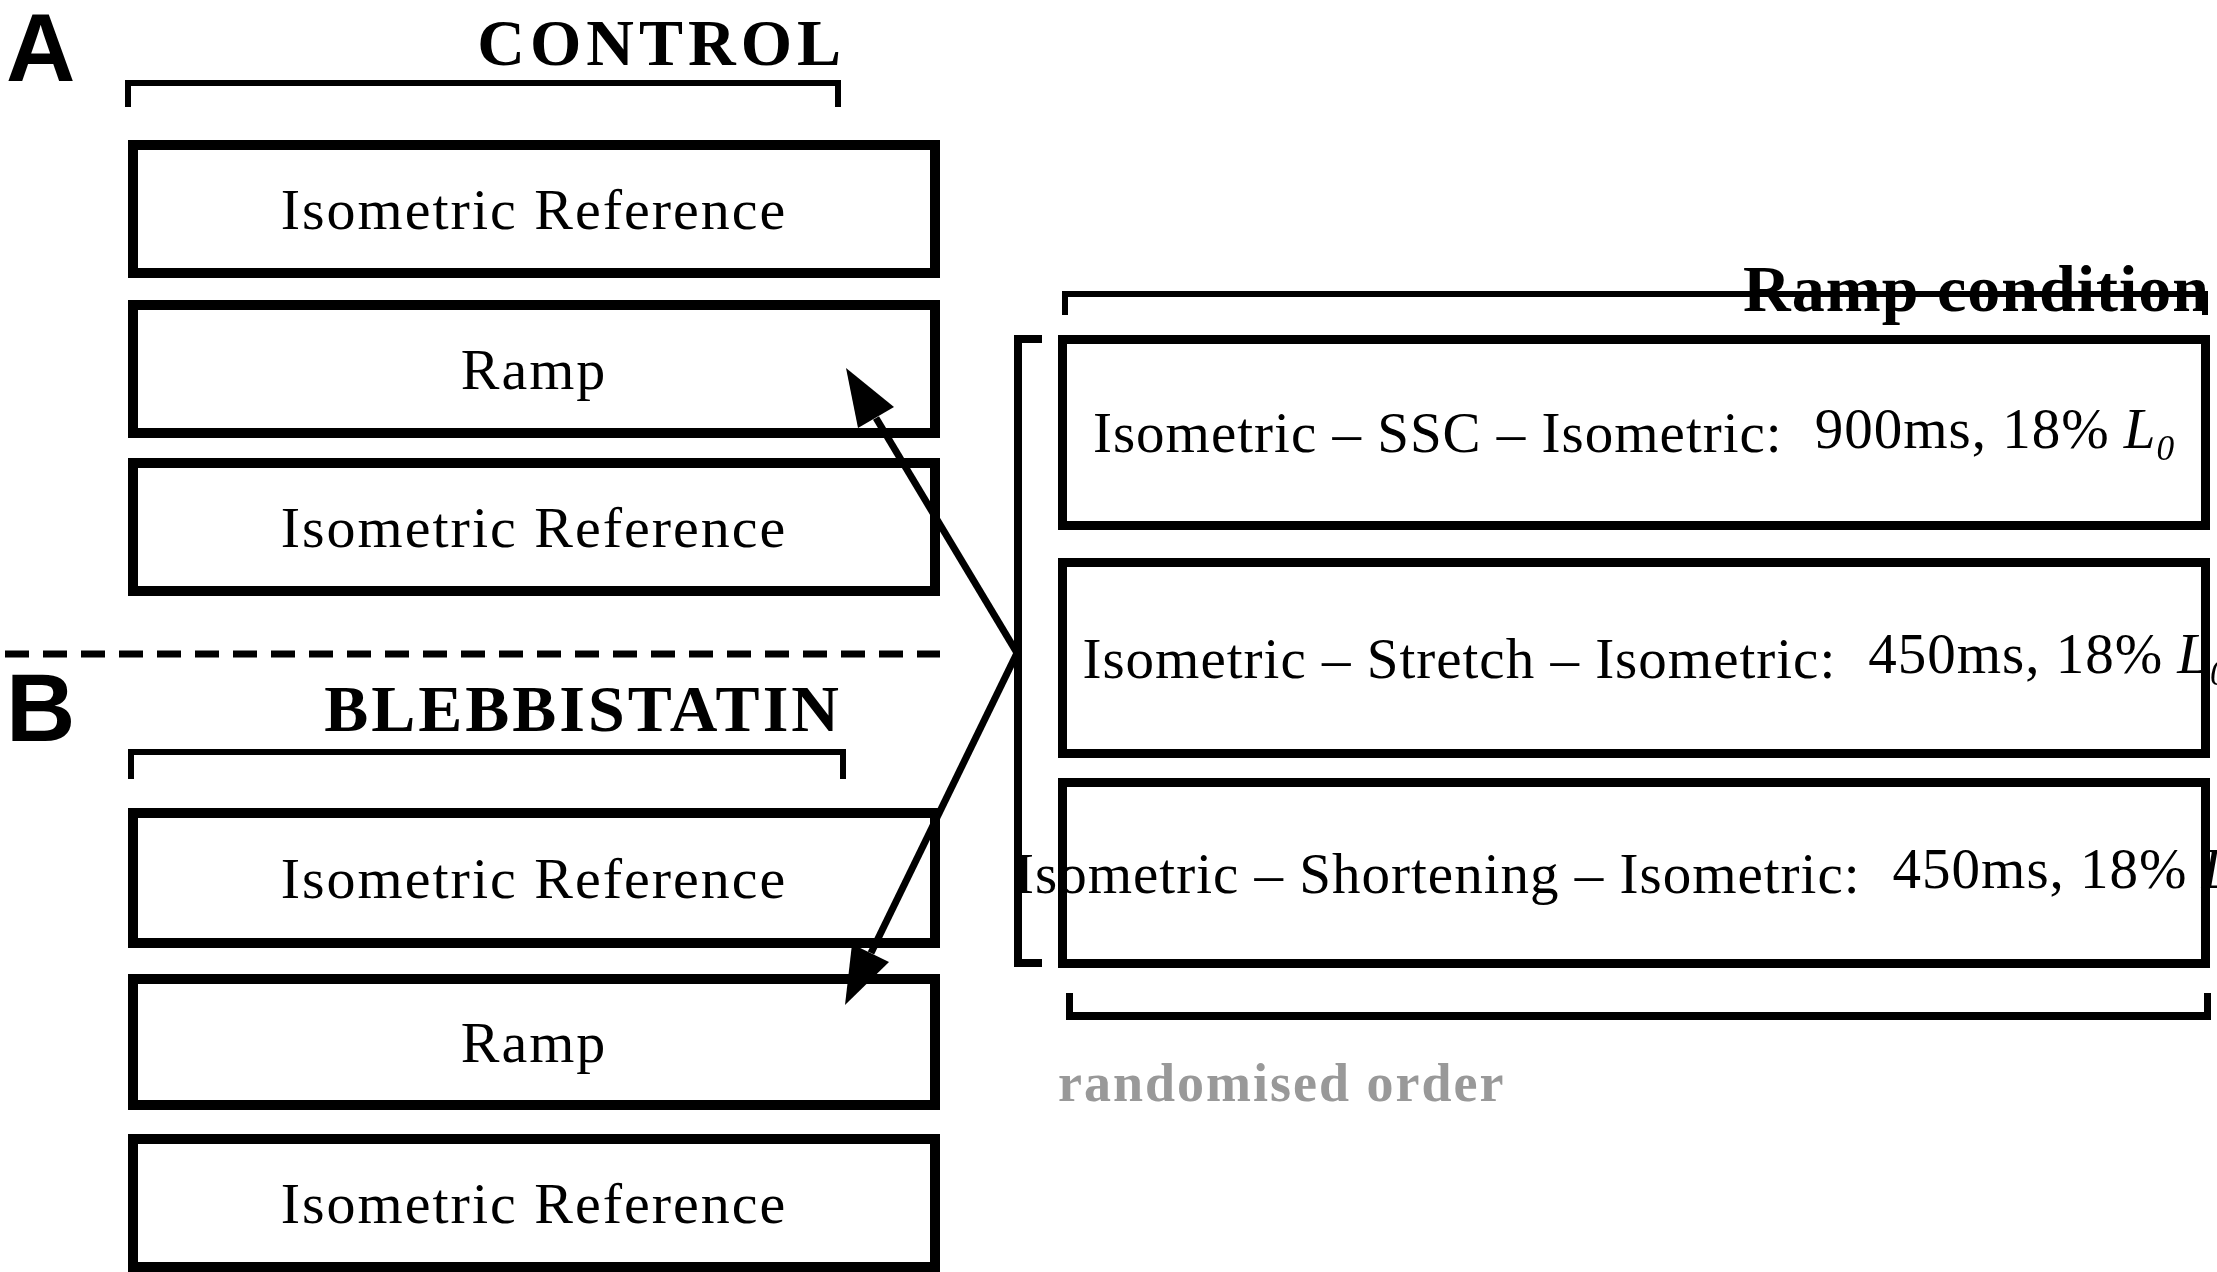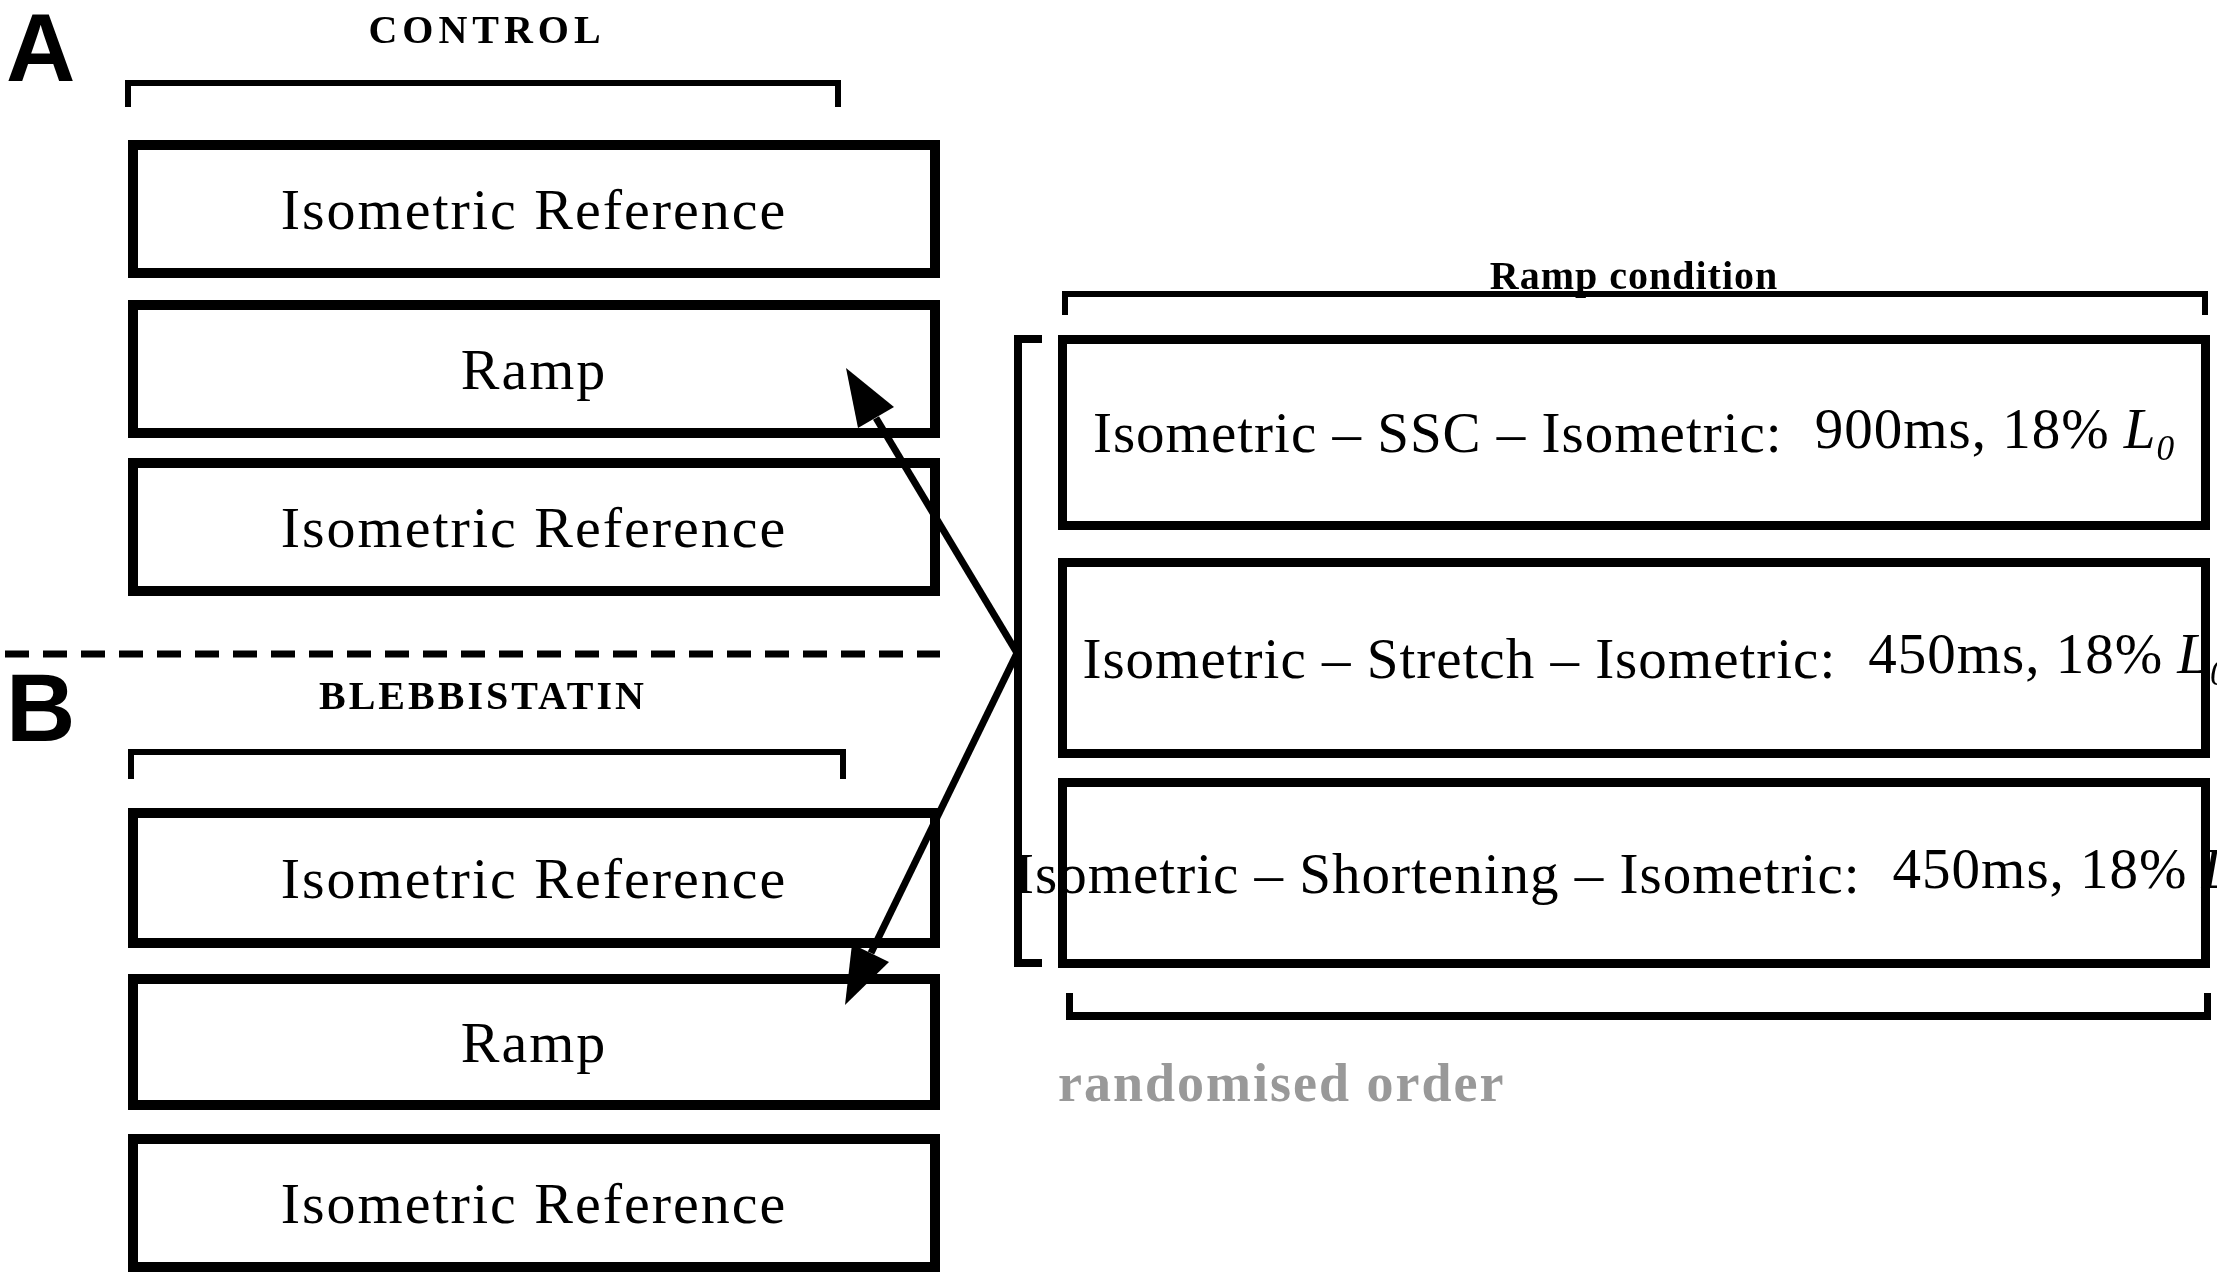--- a/index.html
+++ b/index.html
@@ -13,22 +13,22 @@
   }
   .abs{position:absolute;}
   .panel-label{
     font-family:"Liberation Sans","DejaVu Sans",sans-serif;
     font-weight:bold;
     font-size:96px;
     line-height:1;
   }
   .col-title{
     font-weight:bold;
-    font-size:40px;
-    text-align:center;
+    font-size:66px;
+    text-align:right;
     letter-spacing:5px;
     line-height:1;
   }
   .proto-box{
     left:128px;width:812px;height:138px;
     background:#fff;
     border:10px solid #000;
     box-sizing:border-box;
     display:flex;align-items:center;justify-content:center;
     font-size:58px;letter-spacing:2px;

